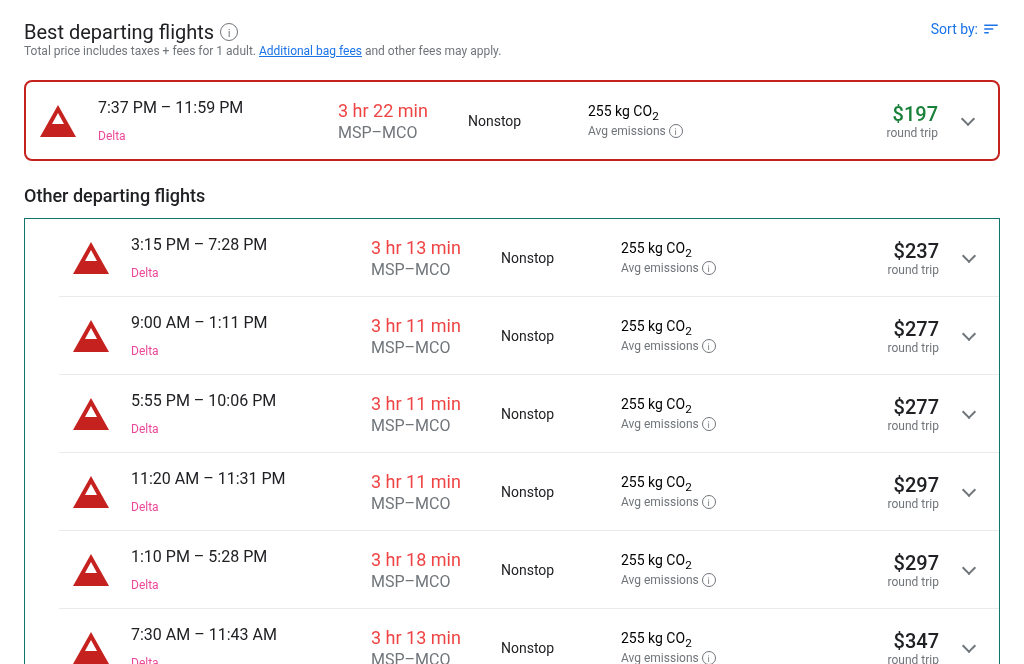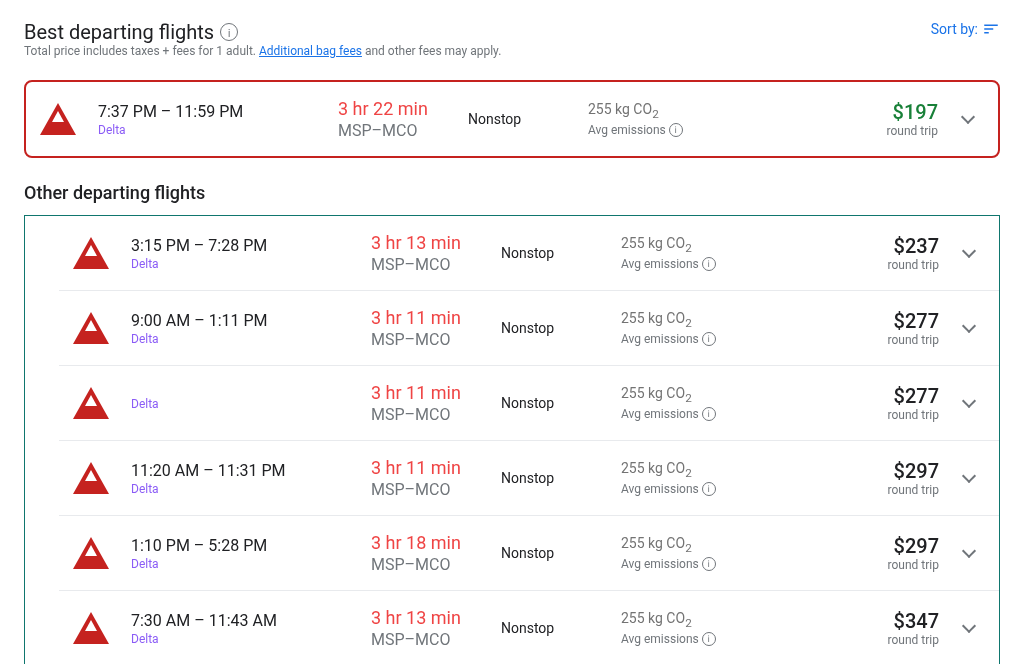--- a/index.html
+++ b/index.html
@@ -144,22 +144,22 @@
 
     .flight-time {
       font-size: 16px;
       font-weight: 400;
       color: #202124;
       white-space: nowrap;
     }
 
     .airline-name {
       font-size: 12px;
-      color: #8b5cf6;
-      margin-top: 2px;
+      color: #ec4899;
+      margin-top: 12px;
     }
 
     
     .flight-duration-section {
       flex: 0 0 110px;
       margin-right: 20px;
     }
 
     .duration-time {
       font-size: 18px;
@@ -185,21 +185,21 @@
     }
 
     
     .flight-emissions-section {
       flex: 0 0 160px;
       margin-right: 20px;
     }
 
     .emissions-value {
       font-size: 14px;
-      color: #737373;
+      color: #000000;
     }
 
     .avg-emissions {
       font-size: 12px;
       color: #70757a;
       margin-top: 2px;
       display: flex;
       align-items: center;
       gap: 3px;
     }
@@ -369,20 +369,21 @@
       </div>
       <button class="chevron-btn">
         <div class="chevron-down"></div>
       </button>
     </div>
     <div class="flight-row">
       <div class="airline-logo">
         <div class="delta-triangle"></div>
       </div>
       <div class="flight-time-section">
+        <div class="flight-time">5:55 PM – 10:06 PM</div>
         <div class="airline-name">Delta</div>
       </div>
       <div class="flight-duration-section">
         <div class="duration-time">3 hr 11 min</div>
         <div class="route">MSP–MCO</div>
       </div>
       <div class="flight-stops-section">
         <div class="stops-label">Nonstop</div>
       </div>
       <div class="flight-emissions-section">

